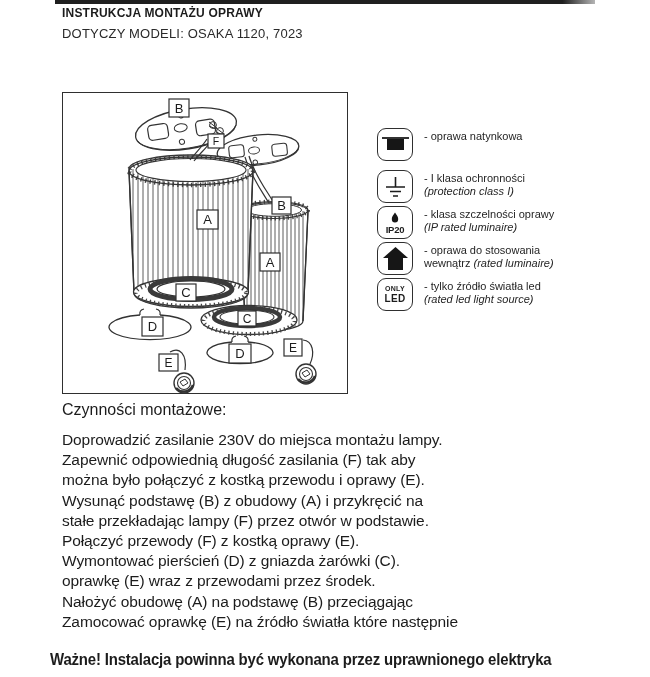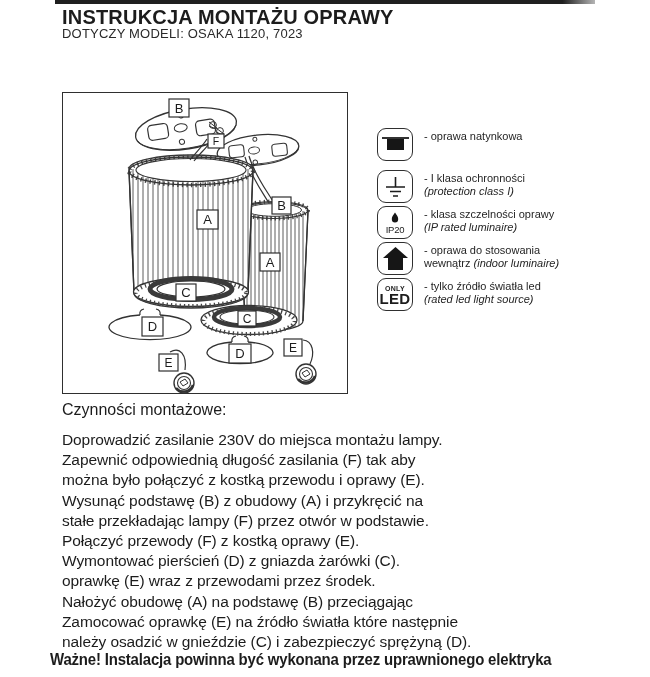--- a/index.html
+++ b/index.html
@@ -1,34 +1,34 @@
 <!DOCTYPE html>
 <html><head>
 <meta charset="utf-8">
 <style>
   html,body{margin:0;padding:0;background:#fff;}
   .page{position:relative;width:650px;height:677px;background:#ffffff;overflow:hidden;
         font-family:"Liberation Sans",sans-serif;color:#1c1c1c;}
   .topbar{position:absolute;left:55px;top:0;width:540px;height:4px;
           background:linear-gradient(to right,#1f1f1f 94%,#b5b5b5 100%);}
-  .title{position:absolute;left:62px;top:6px;font-size:20px;font-weight:bold;letter-spacing:.2px;white-space:nowrap;}
+  .title{position:absolute;left:62px;top:6px;font-size:12px;font-weight:bold;letter-spacing:.2px;white-space:nowrap;}
   .subtitle{position:absolute;left:62px;top:26px;font-size:13px;letter-spacing:.2px;white-space:nowrap;color:#2a2a2a;}
 
   .diagram{position:absolute;left:62px;top:92px;width:284px;height:300px;border:1.5px solid #2f2f2f;background:#fff;}
   .diagram svg{display:block;}
 
   .legend{position:absolute;left:377px;top:128px;width:225px;}
   .lg-row{position:absolute;left:0;display:flex;align-items:flex-start;}
   .lg-icon{position:relative;width:36px;height:33px;border:1.7px solid #2f2f2f;border-radius:9px;
            box-sizing:border-box;flex:0 0 auto;display:flex;flex-direction:column;align-items:center;justify-content:center;}
   .lg-text{margin-left:11px;padding-top:2px;font-size:11px;line-height:13px;color:#252525;}
   .lg-text .it{font-style:italic;}
-  .ip-label{font-size:9.5px;font-weight:normal;line-height:9px;margin-top:1px;letter-spacing:-.2px;}
+  .ip-label{font-size:9.5px;font-weight:bold;line-height:9px;margin-top:1px;letter-spacing:-.2px;}
   .only{font-size:7px;font-weight:bold;line-height:8px;letter-spacing:.3px;}
-  .led{font-size:15px;font-weight:bold;line-height:11px;letter-spacing:.3px;}
+  .led{font-size:10px;font-weight:bold;line-height:11px;letter-spacing:.3px;}
 
   .instr-head{position:absolute;left:62px;top:401px;font-size:16px;}
   .instr-body{position:absolute;left:62px;top:430px;font-size:15.5px;line-height:20.2px;letter-spacing:-.1px;white-space:nowrap;}
   .instr-warning{position:absolute;left:50px;top:650px;font-size:17px;font-weight:bold;white-space:nowrap;
                  transform:scaleX(.88);transform-origin:left top;letter-spacing:-.2px;}
 
   .dsvg text{font-family:"Liberation Sans",sans-serif;fill:#1c1c1c;text-anchor:middle;}
   .lblbox{fill:#fff;stroke:#2f2f2f;stroke-width:1.2;}
   .ln{stroke:#333;fill:none;}
 </style>
@@ -222,21 +222,21 @@
     </div>
 
     <div class="lg-row" style="top:114px">
       <div class="lg-icon">
         <svg width="33" height="30" viewBox="0 0 33 30">
             <polygon points="16.5,3 29,14 24,14 24,26 9,26 9,14 4,14" fill="#161616"></polygon>
           </svg>
       </div>
       <div class="lg-text">
         <div>- oprawa do stosowania</div>
-        <div><span>wewnątrz </span><span class="it">(indoor luminaire)</span></div>
+        <div><span>wewnątrz </span><span class="it">(rated luminaire)</span></div>
       </div>
     </div>
 
     <div class="lg-row" style="top:150px">
       <div class="lg-icon">
         <div class="only">ONLY</div>
         <div class="led">LED</div>
       </div>
       <div class="lg-text">
         <div>- tylko źródło światła led</div>
@@ -251,17 +251,16 @@
     <div>Doprowadzić zasilanie 230V do miejsca montażu lampy.</div>
     <div>Zapewnić odpowiednią długość zasilania (F) tak aby</div>
     <div>można było połączyć z kostką przewodu i oprawy (E).</div>
     <div>Wysunąć podstawę (B) z obudowy (A) i przykręcić na</div>
     <div>stałe przekładając lampy (F) przez otwór w podstawie.</div>
     <div>Połączyć przewody (F) z kostką oprawy (E).</div>
     <div>Wymontować pierścień (D) z gniazda żarówki (C).</div>
     <div>oprawkę (E) wraz z przewodami przez środek.</div>
     <div>Nałożyć obudowę (A) na podstawę (B) przeciągając</div>
     <div>Zamocować oprawkę (E) na źródło światła które następnie</div>
-    <div>należy osadzić w gnieździe (C) i zabezpieczyć sprężyną (D).</div>
   </div>
   <div class="instr-warning">Ważne! Instalacja powinna być wykonana przez uprawnionego elektryka</div>
 
 </div>
 
 </body></html>

